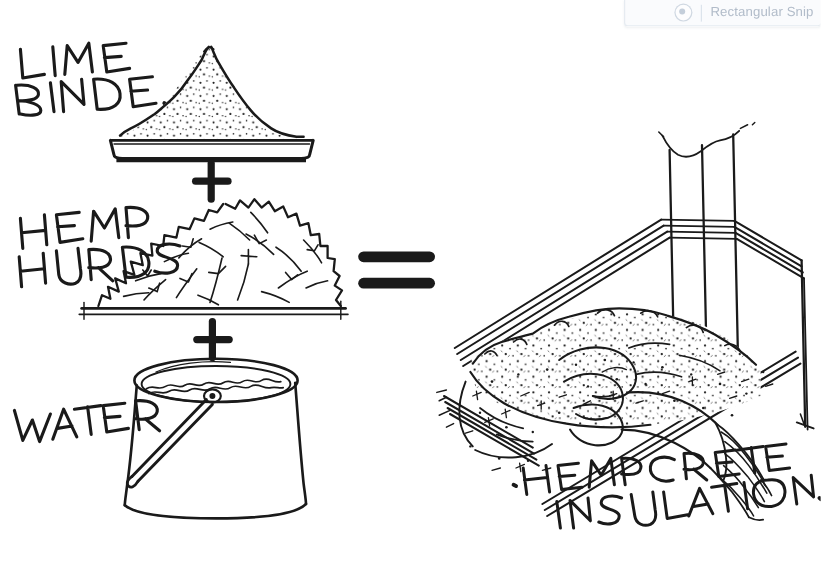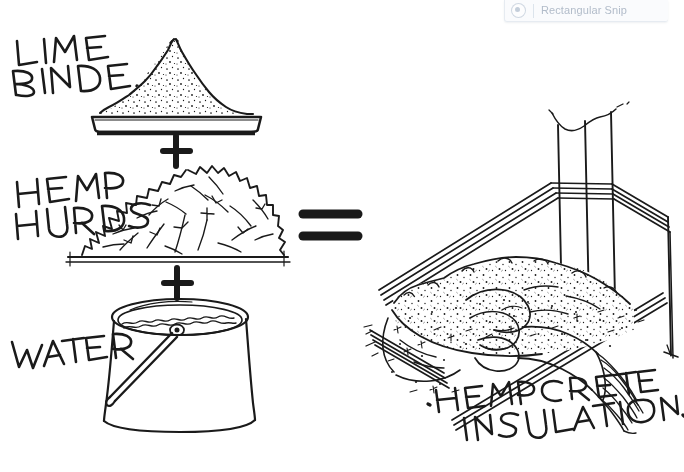--- a/index.html
+++ b/index.html
@@ -19,35 +19,36 @@
   }
   #diagram {
     position: absolute;
     left: 0; top: 0;
     width: 684px;
     height: 472px;
   }
   
   #snip-toolbar {
     position: absolute;
-    left: 504px;
+    left: 520px;
     top: 0px;
     width: 164px;
     height: 22px;
     display: flex;
     align-items: center;
     gap: 7px;
     padding: 0 6px;
     box-sizing: border-box;
     background: rgba(247,249,252,0.62);
     border: 1px solid rgba(214,222,232,0.55);
     border-top: none;
     border-right: none;
     border-radius: 0 0 3px 3px;
     box-shadow: 0 1px 2px rgba(160,170,185,0.18);
+    justify-content: flex-end;
   }
   #snip-toolbar .snip-radio {
     flex: 0 0 auto;
     width: 13px;
     height: 13px;
     border-radius: 50%;
     border: 1px solid rgba(196,206,219,0.80);
     background: rgba(255,255,255,0.55);
     position: relative;
   }

